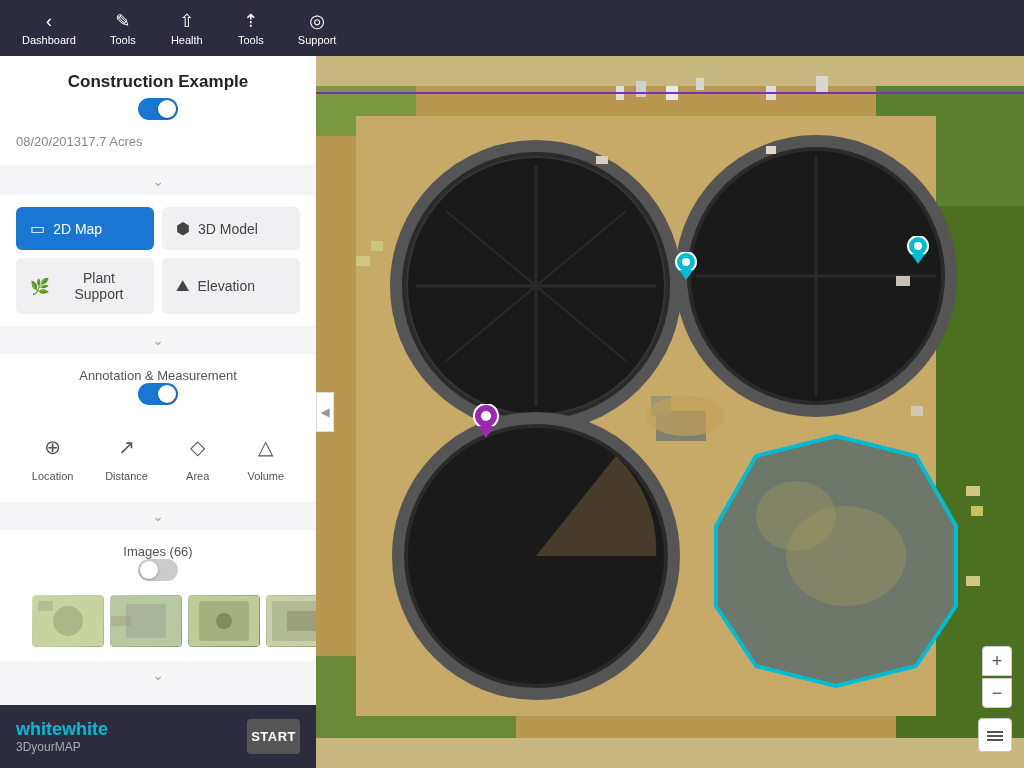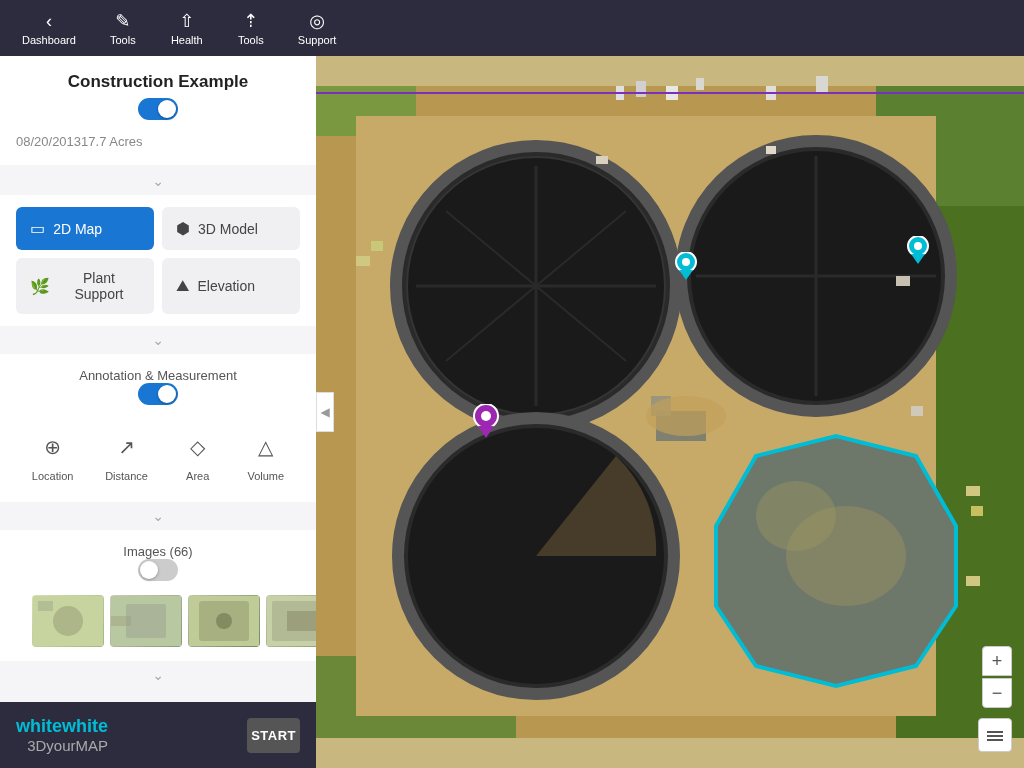--- a/index.html
+++ b/index.html
@@ -212,21 +212,21 @@
       align-items: center;
       justify-content: space-between;
       margin-top: auto;
     }
     .brand-text {
       color: #fff;
       font-size: 18px;
       font-weight: 300;
     }
     .brand-text span { color: #00bcd4; font-weight: 700; }
-    .brand-sub { color: #aaa; font-size: 15px; text-align: right; }
+    .brand-sub { color: #aaa; font-size: 12px; }
     .start-btn {
       background: #555;
       color: #fff;
       border: none;
       padding: 10px 4px;
       border-radius: 4px;
       font-size: 13px;
       font-weight: 600;
       cursor: pointer;
       letter-spacing: 0.5px;

